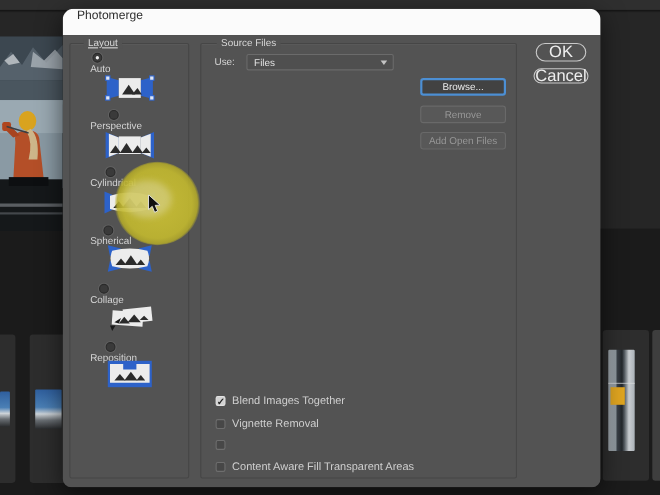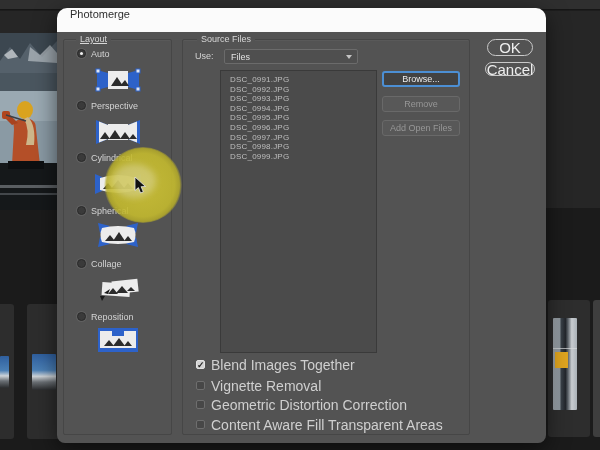--- a/index.html
+++ b/index.html
@@ -41,21 +41,21 @@
   .groupbox {
     position:absolute; border:1px solid #464646; border-radius:2px;
     box-shadow:0 1px 0 rgba(255,255,255,.04) inset;
   }
   .grouplabel {
     position:absolute; top:-6px; font-size:9px; color:#d8d8d8;
     background:#535353; padding:0 4px; white-space:nowrap;
   }
 
   
-  .opt-row { position:absolute; left:20px; display:flex; align-items:center; height:11px; cursor:default; }
+  .opt-row { position:absolute; left:20px; display:flex; align-items:center; height:11px; cursor:default;flex-direction:column; }
   .radio {
     width:9px; height:9px; border-radius:50%; background:#3a3a3a;
     border:1px solid #2a2a2a; box-shadow:0 0 0 1px rgba(255,255,255,.08);
     position:relative; flex:none;
   }
   .radio.selected::after {
     content:""; position:absolute; left:2px; top:2px; width:3px; height:3px;
     border-radius:50%; background:#f0f0f0;
   }
   .opt-label { font-size:9px; color:#d4d4d4; margin-left:5px; white-space:nowrap; }
@@ -94,21 +94,21 @@
   .chk-row { position:absolute; left:139px; display:flex; align-items:center; height:11px; }
   .checkbox {
     width:9px; height:9px; border-radius:2px; background:#474747;
     border:1px solid #6e6e6e; position:relative; flex:none;
   }
   .checkbox.checked { background:#d2d2d2; border-color:#e2e2e2; }
   .checkbox.checked::after {
     content:"\2713"; position:absolute; left:0px; top:-1px;
     font-size:9px; color:#222; font-weight:bold; line-height:10px;
   }
-  .chk-label { font-size:14px; color:#cfcfcf; margin-left:6px; white-space:nowrap; }
+  .chk-label { font-size:10px; color:#cfcfcf; margin-left:6px; white-space:nowrap; }
 
   
   .spotlight {
     position:absolute; left:104px; top:147px; width:78px; height:76px; z-index:20;
     border-radius:50%;
     background:radial-gradient(circle, rgba(206,195,54,.92) 0%, rgba(196,186,46,.9) 58%, rgba(183,173,40,.85) 67%, rgba(183,173,40,0) 72%);
     pointer-events:none;
   }
   .spotlight-inner {
     position:absolute; left:112px; top:164px; width:44px; height:34px; z-index:20;
@@ -268,47 +268,35 @@
     <div class="groupbox" style="left:125px; top:7px; width:288px; height:396px;">
       <span class="grouplabel" style="left:14px;">Source Files</span>
     </div>
 
     <span class="use-label" style="position:absolute; left:138px; top:19px;">Use:</span>
     <div class="dropdown" style="left:167px; top:17px; width:134px;">
       <span class="dval">Files</span>
       <span class="chev"></span>
     </div>
 
-    <div class="filelist" style="left:163px; top:38px; width:157px; height:283px;">
-      <div class="file-row">DSC_0991.JPG</div>
-      <div class="file-row">DSC_0992.JPG</div>
-      <div class="file-row">DSC_0993.JPG</div>
-      <div class="file-row">DSC_0994.JPG</div>
-      <div class="file-row">DSC_0995.JPG</div>
-      <div class="file-row">DSC_0996.JPG</div>
-      <div class="file-row">DSC_0997.JPG</div>
-      <div class="file-row">DSC_0998.JPG</div>
-      <div class="file-row">DSC_0999.JPG</div>
-    </div>
 
     <div class="btn btn-browse" style="left:325px; top:39px;">Browse...</div>
     <div class="btn btn-disabled" style="left:325px; top:64px;">Remove</div>
     <div class="btn btn-disabled" style="left:325px; top:88px;">Add Open Files</div>
 
     <div class="chk-row" style="top:327px;">
       <span class="checkbox checked"></span>
       <span class="chk-label">Blend Images Together</span>
     </div>
     <div class="chk-row" style="top:348px;">
       <span class="checkbox"></span>
       <span class="chk-label">Vignette Removal</span>
     </div>
     <div class="chk-row" style="top:367px;">
       <span class="checkbox"></span>
-      <span class="chk-label">Geometric Distortion Correction</span>
     </div>
     <div class="chk-row" style="top:387px;">
       <span class="checkbox"></span>
       <span class="chk-label">Content Aware Fill Transparent Areas</span>
     </div>
 
     <div class="pillbtn" style="left:430px; top:7px; width:46px; height:17px;">OK</div>
     <div class="pillbtn" style="left:428px; top:30px; width:50px; height:14px;">Cancel</div>
 
   </div>

